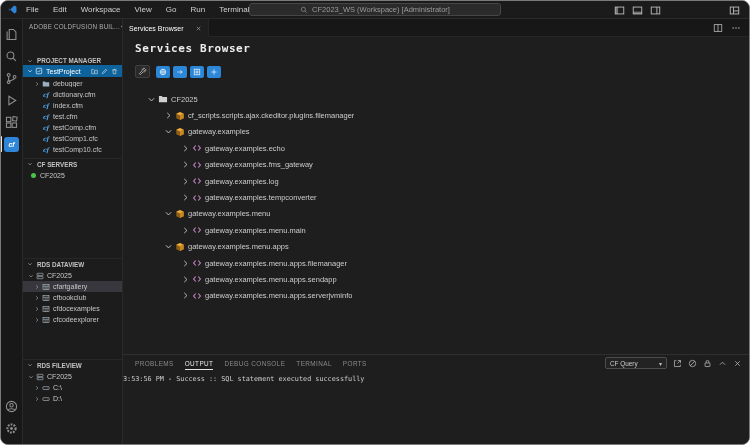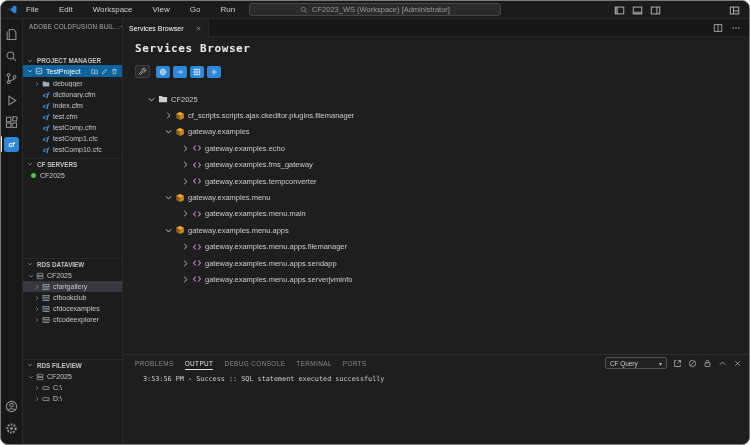--- a/index.html
+++ b/index.html
@@ -4,21 +4,21 @@
 <style>
 *{margin:0;padding:0;box-sizing:border-box;}
 html,body{background:#ffffff;}
 body{font-family:"Liberation Sans","DejaVu Sans",sans-serif;}
 .window{position:relative;width:750px;height:445px;background:#1f1f1f;border:1px solid #7a7a7a;border-radius:8px;overflow:hidden;color:#ccc;}
 .i{display:inline-flex;align-items:center;justify-content:center;flex:none;}
 .i svg{width:100%;height:100%;display:block;}
 
 .titlebar{position:absolute;top:0;left:0;right:0;height:18px;background:#1b1b1b;border-bottom:1px solid #2a2a2a;display:flex;align-items:center;z-index:5;}
 .app-logo{width:9px;height:9px;margin:0 5px 0 7px;}
-.menubar{display:flex;gap:12px;}
+.menubar{display:flex;gap:6px;}
 .menu-item{font-size:8px;color:#cfcfcf;padding:2px 4px;border-radius:3px;cursor:default;}
 .search-box{position:absolute;left:50%;transform:translateX(-50%);top:2px;width:252px;height:13px;background:#2b2b2b;border:1px solid #464646;border-radius:3px;display:flex;align-items:center;justify-content:center;gap:4px;font-size:7.5px;color:#9a9a9a;white-space:nowrap;}
 .sicon{width:8px;height:8px;}
 .title-actions{position:absolute;right:88px;top:0;height:18px;display:flex;align-items:center;gap:7px;color:#bdbdbd;}
 .title-far{position:absolute;right:9px;top:0;height:18px;display:flex;align-items:center;color:#bdbdbd;}
 .t-ic{width:11px;height:11px;}
 
 .activitybar{position:absolute;left:0;top:18px;bottom:0;width:22px;background:#181818;border-right:1px solid #2a2a2a;}
 .ab-top{display:flex;flex-direction:column;align-items:center;padding-top:4px;}
 .ab-bottom{position:absolute;bottom:5px;left:0;right:0;display:flex;flex-direction:column;align-items:center;}
@@ -64,21 +64,21 @@
 .tlabel{overflow:hidden;}
 
 .panel{position:absolute;left:122px;right:0;bottom:0;height:90px;background:#1e1e1e;border-top:1px solid #2f2f2f;}
 .panel-tabs{position:absolute;left:12px;top:2px;display:flex;gap:11px;height:13px;align-items:flex-end;}
 .ptab{font-size:6.4px;letter-spacing:.4px;color:#8a8a8a;padding-bottom:2px;border-bottom:1px solid transparent;}
 .ptab.active{color:#e7e7e7;border-bottom-color:#e7e7e7;}
 .panel-right{position:absolute;right:7px;top:2px;display:flex;align-items:center;gap:6px;color:#c0c0c0;}
 .channel-select{display:flex;align-items:center;gap:3px;background:#232323;border:1px solid #4d4d4d;border-radius:2px;height:12px;padding:0 4px;font-size:6.4px;color:#ccc;min-width:62px;justify-content:space-between;}
 .csel-chev{font-size:6px;color:#bdbdbd;}
 .pact{width:9px;height:9px;}
-.output-line{position:absolute;left:20px;top:20px;font-family:"DejaVu Sans Mono","Liberation Mono",monospace;font-size:6.8px;color:#cdcdcd;white-space:nowrap;}
+.output-line{position:absolute;left:0;top:20px;font-family:"DejaVu Sans Mono","Liberation Mono",monospace;font-size:6.8px;color:#cdcdcd;white-space:nowrap;}
 </style>
 </head>
 <body>
 
 <div class="window">
 
   <div class="titlebar">
     <span class="app-logo i">
         <svg viewBox="0 0 16 16">
           <path d="M11 1 4 8 1.6 6 1 6.6 3 8l-2 1.4.6.6L4 8l7 7 4-2V3z" fill="#2f86d9"></path>
@@ -613,20 +613,33 @@
   <span class="tchev i collapsed">
             <svg viewBox="0 0 16 16" fill="none" stroke="currentColor" stroke-width="1.3">
               <path d="M5.8 3.4 10.6 8l-4.8 4.6" stroke-width="1.7"></path>
             </svg>
           </span>
   <span class="ticon i">
             <svg viewBox="0 0 16 16" fill="none" stroke="#c586c0" stroke-width="1.8">
               <path d="M6 4 2.6 8 6 12M10 4l3.4 4-3.4 4"></path>
             </svg>
           </span>
+  <span class="tlabel">gateway.examples.log</span>
+        </div>
+        <div class="trow" style="padding-left:58px">
+  <span class="tchev i collapsed">
+            <svg viewBox="0 0 16 16" fill="none" stroke="currentColor" stroke-width="1.3">
+              <path d="M5.8 3.4 10.6 8l-4.8 4.6" stroke-width="1.7"></path>
+            </svg>
+          </span>
+  <span class="ticon i">
+            <svg viewBox="0 0 16 16" fill="none" stroke="#c586c0" stroke-width="1.8">
+              <path d="M6 4 2.6 8 6 12M10 4l3.4 4-3.4 4"></path>
+            </svg>
+          </span>
   <span class="tlabel">gateway.examples.tempconverter</span>
         </div>
         <div class="trow" style="padding-left:41px">
   <span class="tchev i expanded">
             <svg viewBox="0 0 16 16" fill="none" stroke="currentColor" stroke-width="1.3">
               <path d="M5.8 3.4 10.6 8l-4.8 4.6" stroke-width="1.7"></path>
             </svg>
           </span>
   <span class="ticon i">
             <svg viewBox="0 0 16 16">

